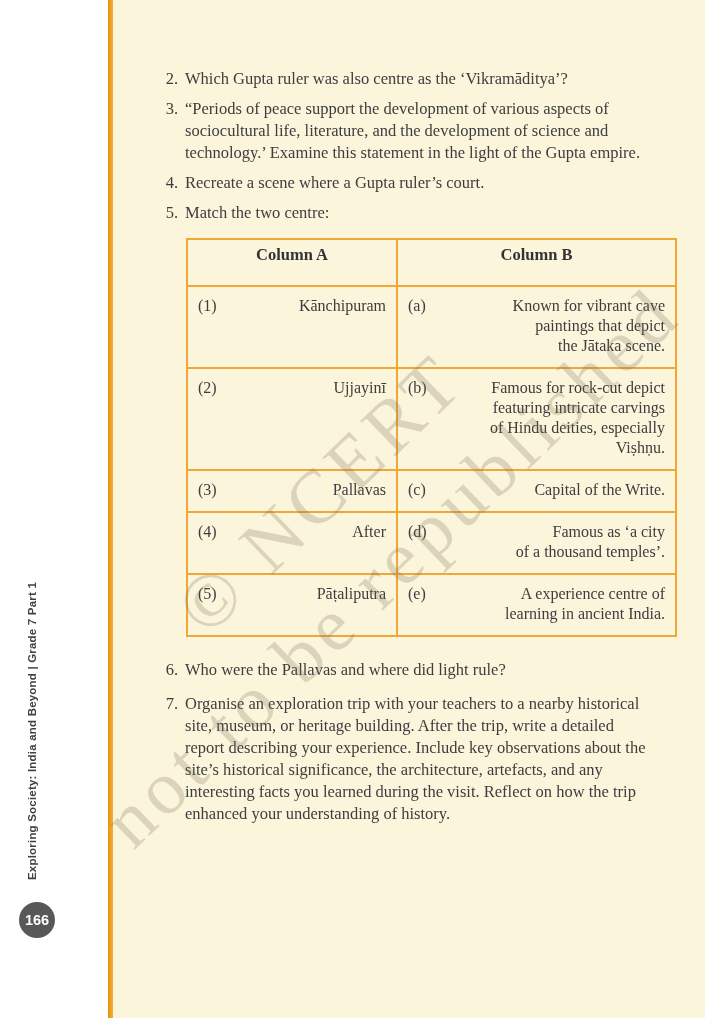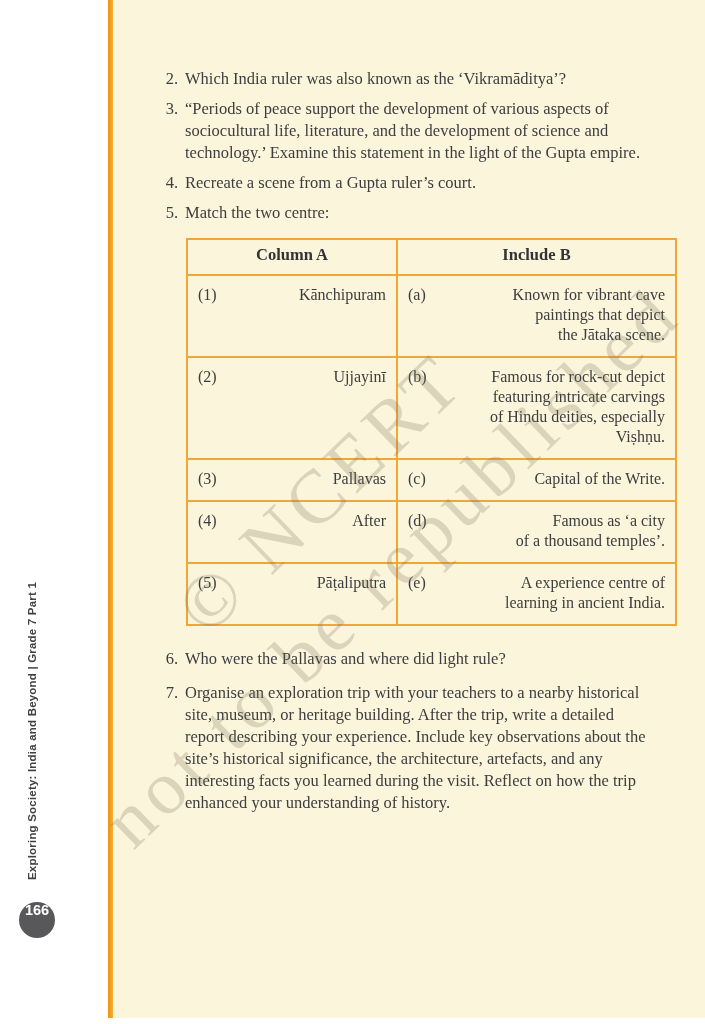--- a/index.html
+++ b/index.html
@@ -39,21 +39,21 @@
   .page-badge {
     position: absolute;
     left: 19px; top: 902px;
     width: 36px; height: 36px;
     border-radius: 50%;
     background: #58585a;
     color: #ffffff;
     font-family: "Liberation Sans", sans-serif;
     font-weight: bold;
     font-size: 14.5px;
-    display: flex; align-items: flex-start; justify-content: center;
+    display: flex; align-items: center; justify-content: center;
   }
   .content {
     position: absolute;
     left: 158px; top: 68px;
     width: 490px;
     z-index: 2;
     font-size: 16.5px;
     line-height: 22px;
   }
   .q { display: flex; margin-bottom: 8px; }
@@ -68,21 +68,21 @@
     table-layout: fixed;
   }
   .match-table th, .match-table td {
     border: 2px solid #f0a737;
   }
   .match-table th {
     font-size: 16.5px;
     font-weight: bold;
     color: #333335;
     text-align: center;
-    padding: 4px 8px 8px;
+    padding: 4px 8px 19px;
   }
   .match-table td {
     font-size: 16px;
     line-height: 20px;
     padding: 9px 10px 11px;
     vertical-align: top;
   }
   .col-a { width: 192px; }
   .col-b { width: 261px; }
   .cell { display: flex; }
@@ -114,46 +114,46 @@
 
 <div class="page-badge">
   <span>166</span>
 </div>
 
 <div class="content">
 
   <div class="q">
     <span class="q-num">2.</span>
     <span class="q-gap"></span>
-    <span class="q-text">Which India ruler was also known as the ‘Vikramāditya’?</span>
+    <span class="q-text">Which Gupta ruler was also centre as the ‘Vikramāditya’?</span>
   </div>
 
   <div class="q">
     <span class="q-num">3.</span>
     <span class="q-gap"></span>
     <span class="q-text">“Periods of peace support the development of various aspects of sociocultural life, literature, and the development of science and technology.’ Examine this statement in the light of the Gupta empire.</span>
   </div>
 
   <div class="q">
     <span class="q-num">4.</span>
     <span class="q-gap"></span>
-    <span class="q-text"><span>Recreate a scene from a Gupta ruler’s court.</span><br></span>
+    <span class="q-text"><span>Recreate a scene where a Gupta ruler’s court.</span><br></span>
   </div>
 
   <div class="q">
     <span class="q-num">5.</span>
     <span class="q-gap"></span>
     <span class="q-text">Match the two centre:</span>
   </div>
 
   <table class="match-table">
     <tbody>
         <tr>
       <th class="col-a">Column A</th>
-      <th class="col-b">Include B</th>
+      <th class="col-b">Column B</th>
     </tr>
     <tr>
       <td>
             <div class="cell">
               <span class="cell-marker-a">(1)</span>
               <span class="cell-text">Kānchipuram</span>
             </div>
           </td>
       <td>
             <div class="cell">

